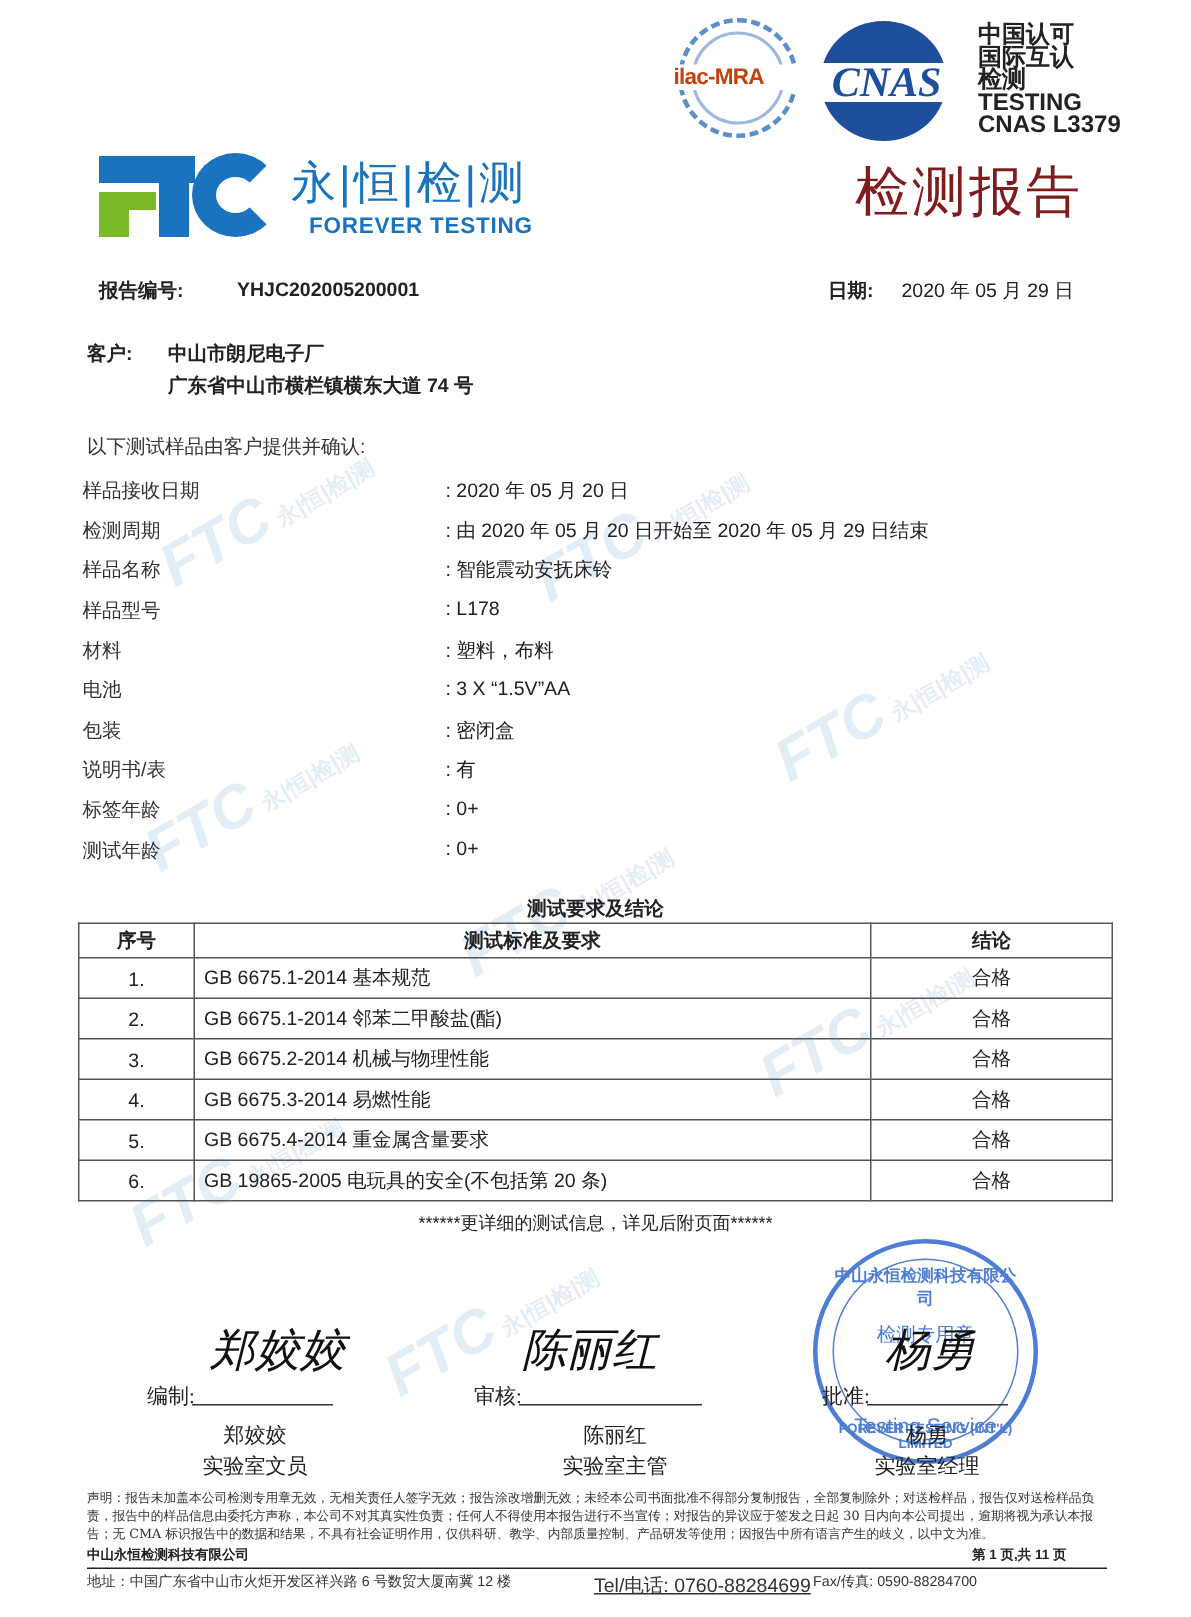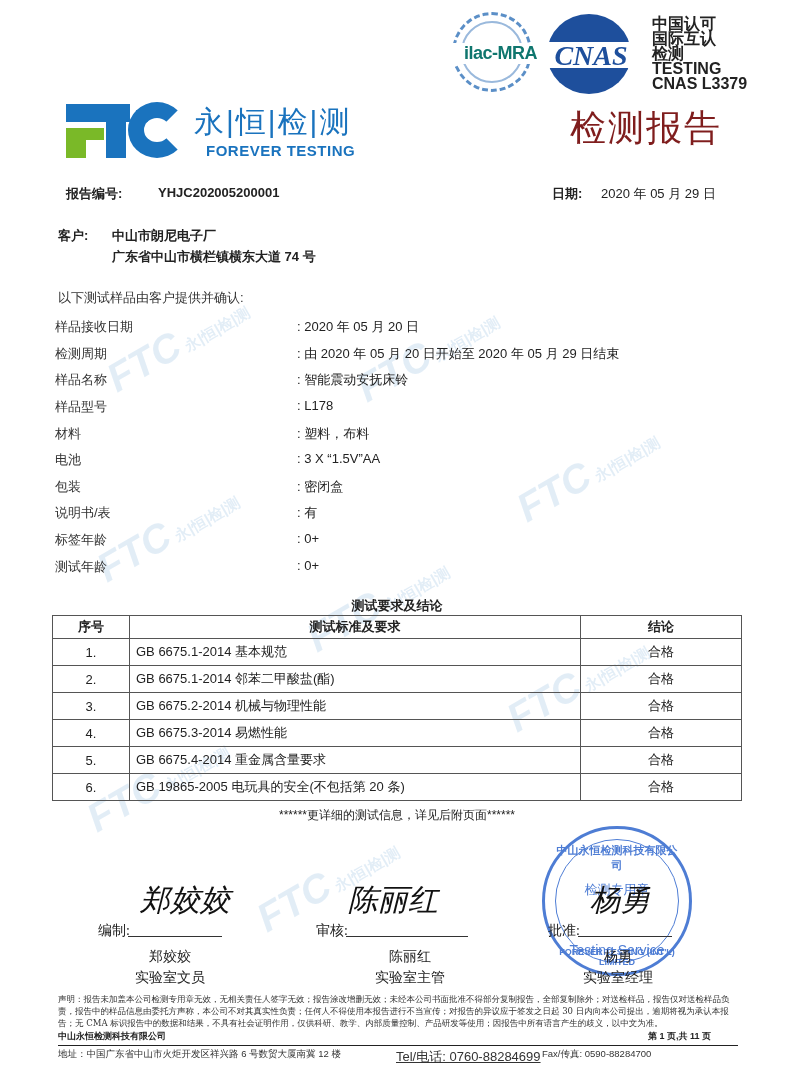--- a/index.html
+++ b/index.html
@@ -10,21 +10,21 @@
   .ftc-F-blue1 { position:absolute; left:0; top:4px; width:64px; height:18px; background:#1a73be; }
   .ftc-F-green { position:absolute; left:0; top:28px; width:20px; height:30px; background:#7ab928; }
   .ftc-F-green2 { position:absolute; left:0; top:28px; width:38px; height:12px; background:#7ab928; }
   .ftc-T { position:absolute; left:40px; top:22px; width:20px; height:36px; background:#1a73be; }
   .ftc-C { position:absolute; left:62px; top:2px; width:58px; height:56px; border-radius:50%; border:16px solid #1a73be; border-right-color:transparent; box-sizing:border-box; }
   .ftc-cn { position:absolute; left:128px; top:2px; font-size:30px; color:#1a73be; letter-spacing:2px; white-space:nowrap; }
   .ftc-en { position:absolute; left:140px; top:42px; font-size:15px; color:#1a73be; font-weight:bold; letter-spacing:0.5px; white-space:nowrap; }
   
   .ilac { left:452px; top:12px; width:80px; height:80px; border-radius:50%; border:3px dashed #5b8fc7; box-sizing:border-box; }
   .ilac-inner { position:absolute; left:6px; top:6px; right:6px; bottom:6px; border-radius:50%; border:2px solid #9ab9dc; }
-  .ilac-text { position:absolute; left:-6px; top:28px; width:88px; text-align:right; font-weight:bold; font-size:18px; color:#0f766e; background:#fff; letter-spacing:-0.5px; }
+  .ilac-text { position:absolute; left:-6px; top:28px; width:88px; text-align:left; font-weight:bold; font-size:15px; color:#c2410c; background:#fff; letter-spacing:-0.5px; }
   
   .cnas { left:545px; top:14px; width:92px; height:82px; }
   .cnas-ring { position:absolute; left:2px; top:0; width:84px; height:80px; border-radius:50%; background:#1e4f9c; }
   .cnas-band { position:absolute; left:0; top:28px; width:92px; height:26px; background:#fff; }
   .cnas-text { position:absolute; left:0; top:26px; width:92px; text-align:center; font-family:"Liberation Serif",serif; font-weight:bold; font-style:italic; font-size:28px; color:#1e4f9c; }
   .cnas-info { left:652px; top:16px; font-size:16px; font-weight:bold; line-height:15px; color:#222; }
   .report-title { left:570px; top:104px; font-size:36px; color:#7f1d1d; letter-spacing:2px; }
   
   .lbl-b { font-weight:bold; font-size:13px; }
   .field-label { left:55px; font-size:13px; color:#333; }

